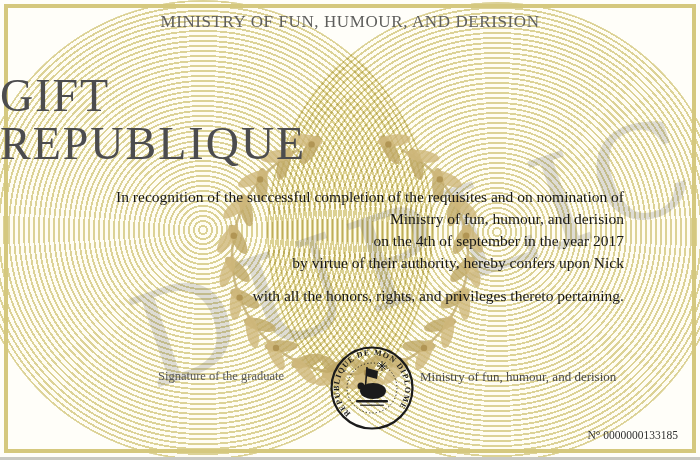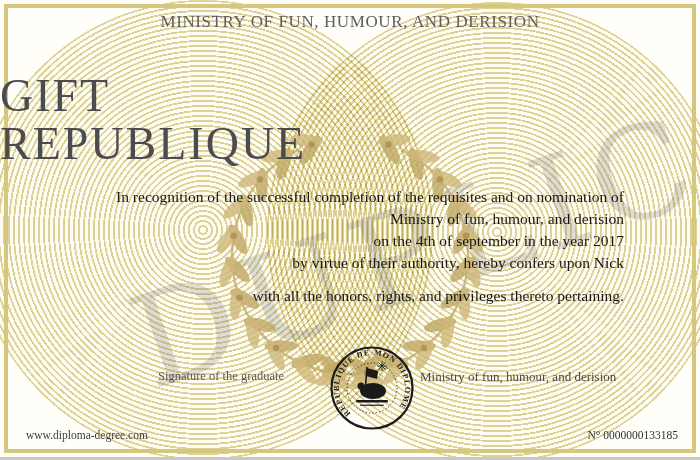--- a/index.html
+++ b/index.html
@@ -158,16 +158,15 @@
       </g>
       <line x1="41" y1="25" x2="39" y2="50" stroke-width="1.6"></line>
       <path d="M41,26 L52,29 L51,37 L40,34 Z" stroke="none"></path>
       <ellipse cx="47" cy="49" rx="13" ry="8" stroke="none"></ellipse>
       <circle cx="35" cy="44" r="3.5" stroke="none"></circle>
       <rect x="30" y="58" width="32" height="2.5" rx="1" stroke="none"></rect>
       <rect x="34" y="62.5" width="24" height="1.5" rx="0.7" stroke="none" opacity="0.8"></rect>
     </g>
   </svg>
 
-  <div class="footer-left">www.diploma-degree.com</div>
   <div class="footer-right">N° 0000000133185</div>
 
 </div>
 
 </body></html>

